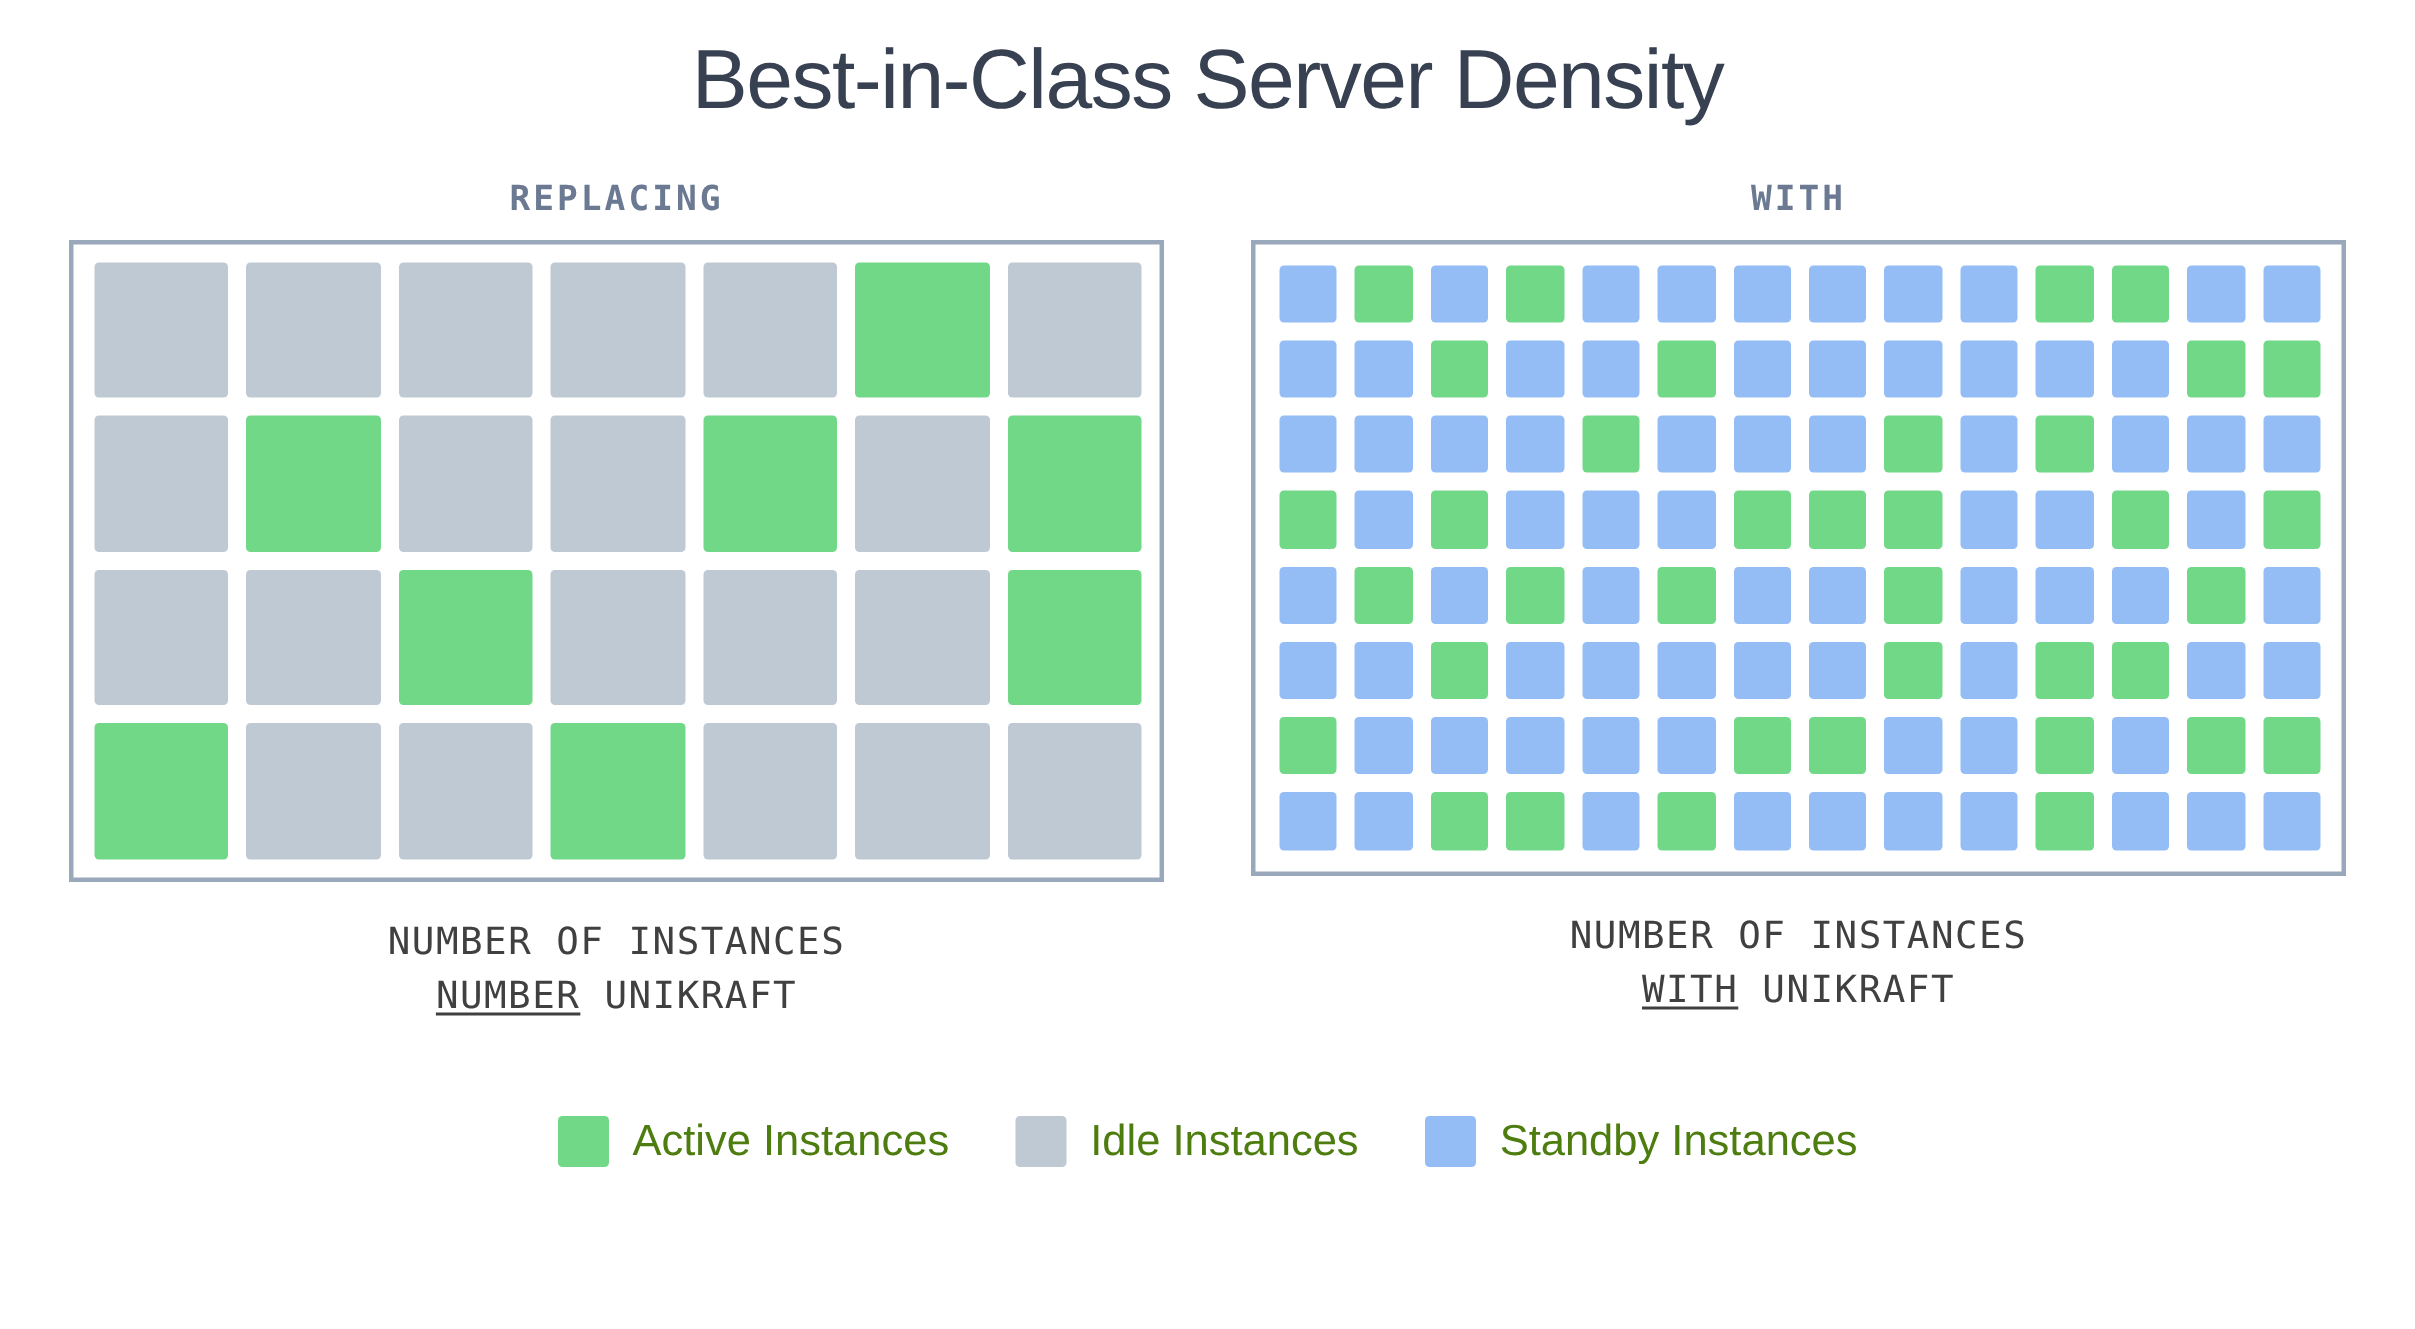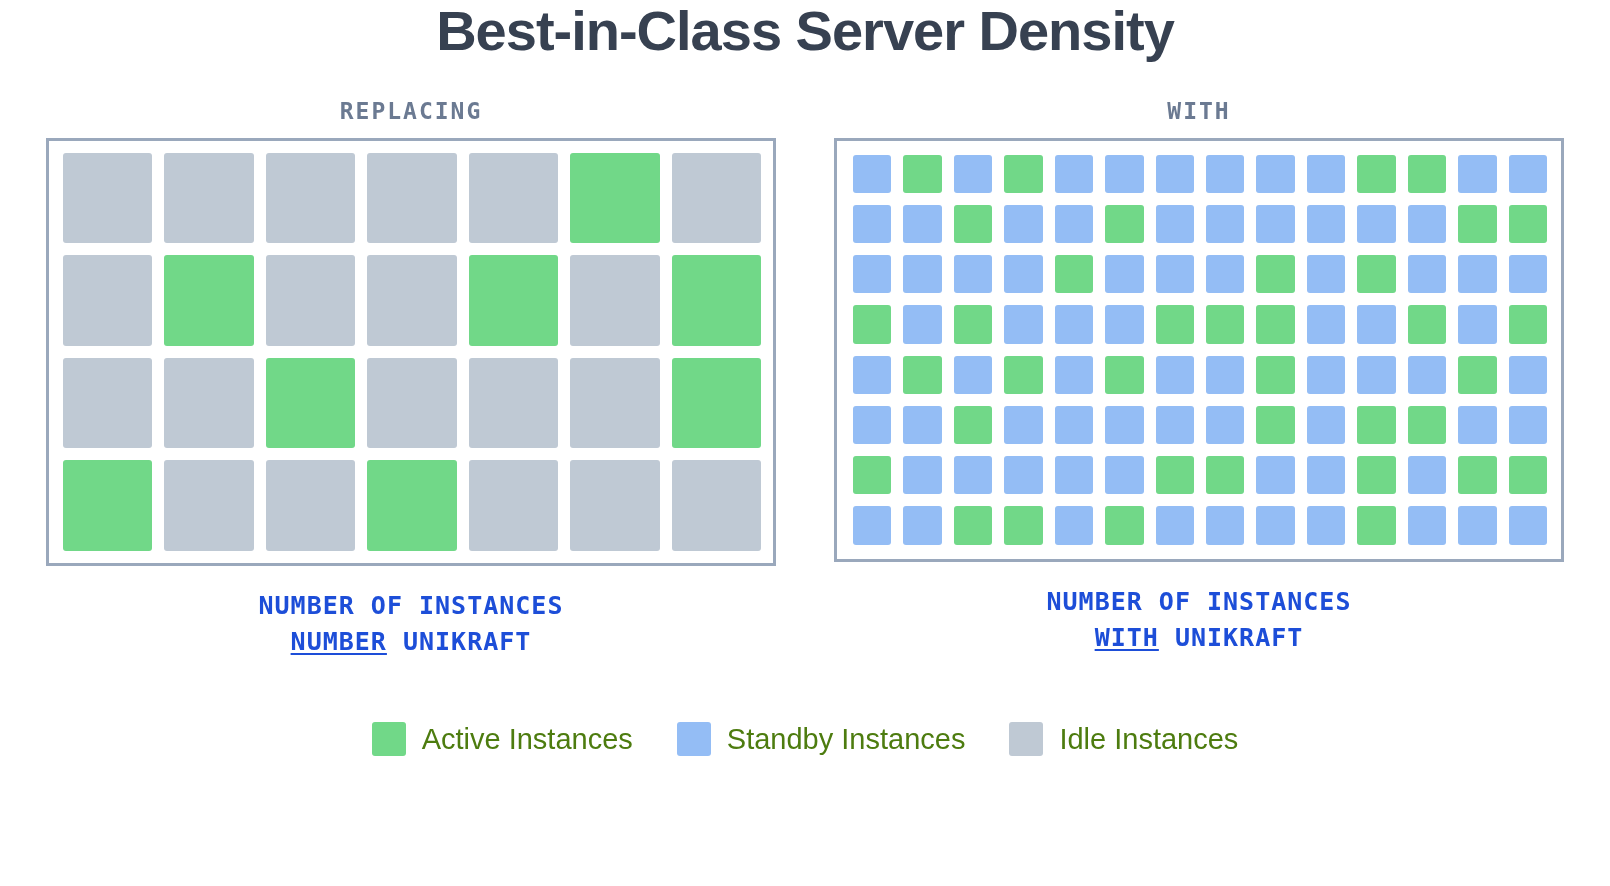--- a/index.html
+++ b/index.html
@@ -15,23 +15,24 @@
     width: 1610px;
     height: 886px;
     background: #ffffff;
   }
 
   
   .title {
     text-align: center;
     font-family: "Liberation Sans", sans-serif;
     font-size: 56px;
-    font-weight: bold;
+    font-weight: normal;
     color: #374151;
     letter-spacing: -1px;
+    padding-top: 22px;
     line-height: 1.1;
   }
 
   
   .panels {
     display: flex;
     justify-content: center;
     align-items: flex-start;
     gap: 58px;
     margin-top: 36px;
@@ -66,23 +67,23 @@
   .cell.standby { background: #94BDF5; }
 
   .grid-box.left .cell  { border-radius: 3px; }
   .grid-box.right .cell { border-radius: 3px; }
 
   .caption {
     margin-top: 22px;
     text-align: center;
     font-family: "DejaVu Sans Mono", monospace;
     font-size: 25px;
-    font-weight: bold;
+    font-weight: normal;
     letter-spacing: 1px;
-    color: #1d4ed8;
+    color: #404040;
     line-height: 1.45;
   }
   .caption .u { text-decoration: underline; text-underline-offset: 3px; }
 
   
   .legend {
     display: flex;
     justify-content: center;
     align-items: center;
     gap: 44px;
@@ -267,22 +268,22 @@
     </div>
 
   </div>
 
   <div class="legend" id="legend">
       <div class="legend-item">
         <div class="legend-swatch" style="background: rgb(113, 216, 136);"></div>
         <div class="legend-label">Active Instances</div>
       </div>
       <div class="legend-item">
+        <div class="legend-swatch" style="background: rgb(191, 201, 212);"></div>
+        <div class="legend-label">Idle Instances</div>
+      </div>
+      <div class="legend-item">
         <div class="legend-swatch" style="background: rgb(148, 189, 245);"></div>
         <div class="legend-label">Standby Instances</div>
       </div>
-      <div class="legend-item">
-        <div class="legend-swatch" style="background: rgb(191, 201, 212);"></div>
-        <div class="legend-label">Idle Instances</div>
-      </div>
     </div>
 
 </div>
 
 </body></html>

